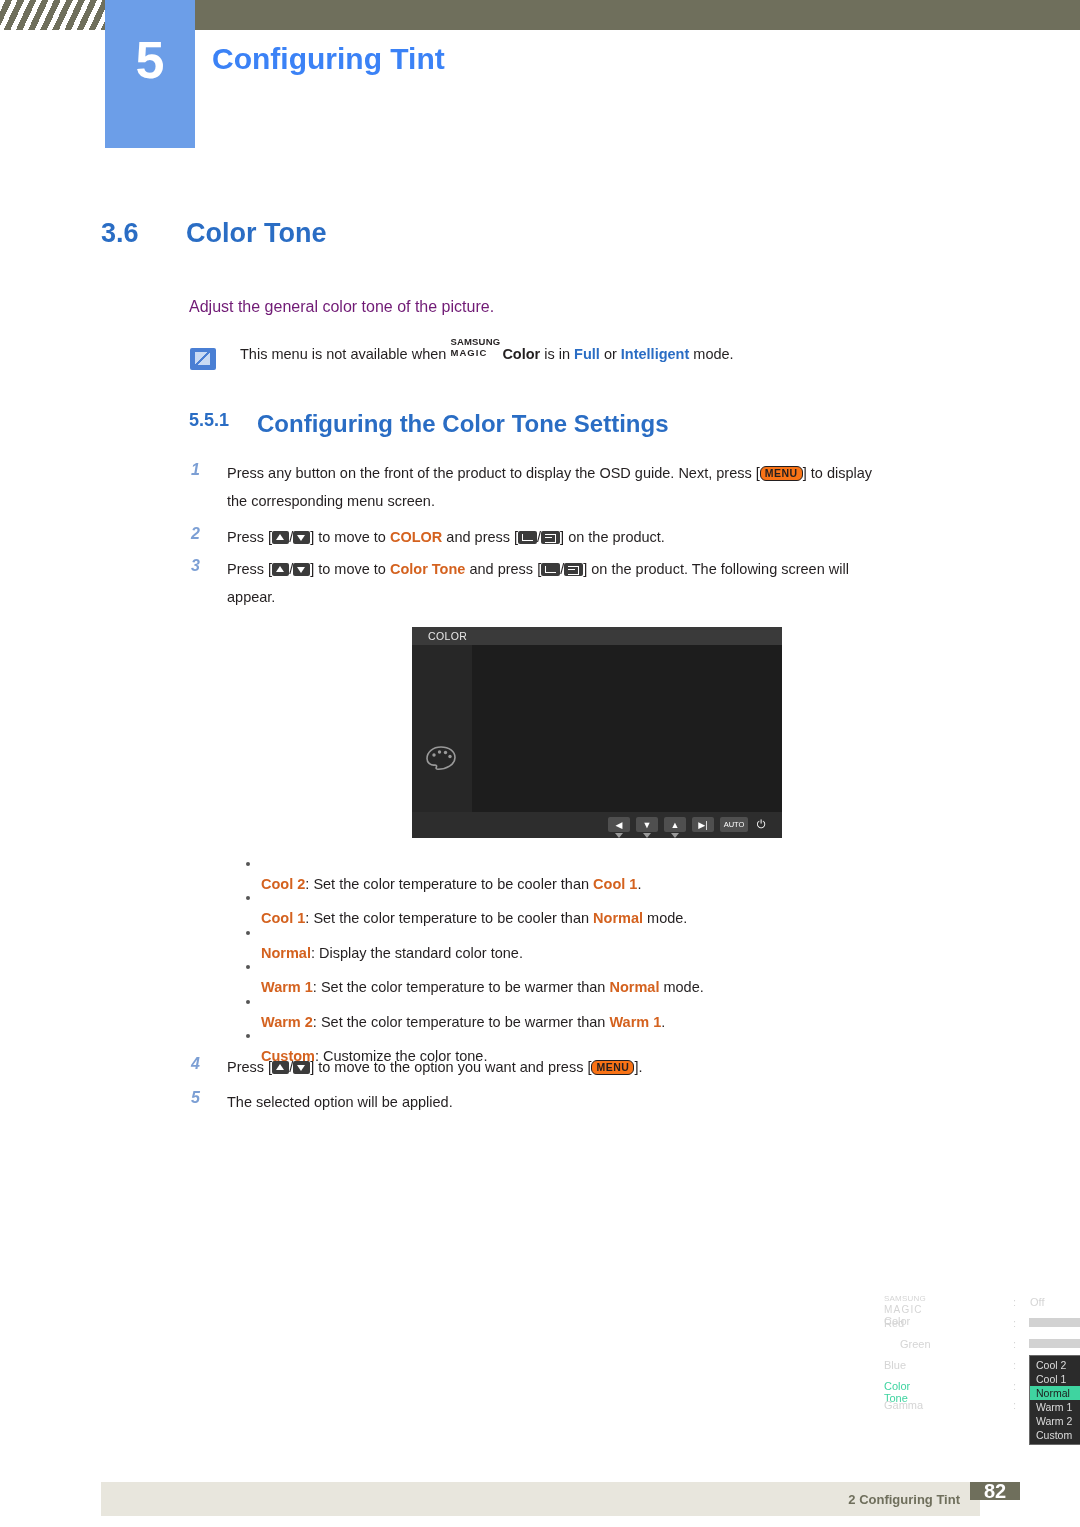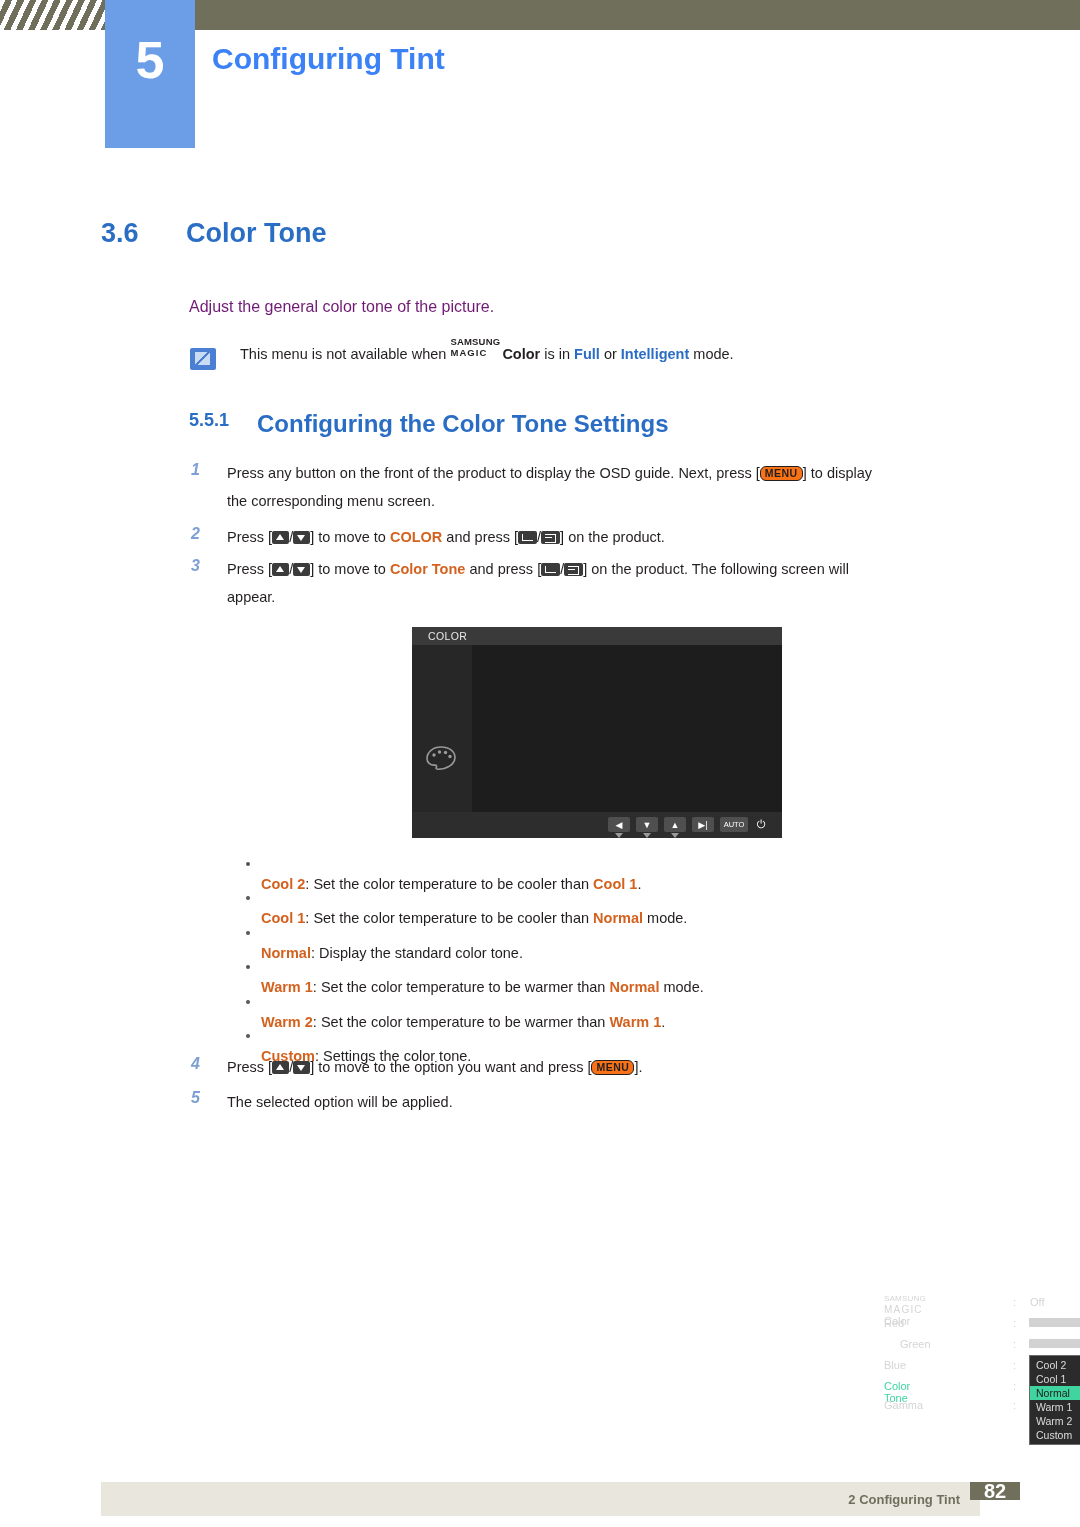--- a/index.html
+++ b/index.html
@@ -324,21 +324,21 @@
   <span class="kw-orange">Warm 1</span><span>: </span><span>Set the color temperature to be warmer than </span><span class="kw-orange">Normal</span><span> mode.</span>
 </div>
 
 <div class="bdot" style="left:246px;top:1000px;"></div>
 <div class="bullet" style="left:261px;top:988px;">
   <span class="kw-orange">Warm 2</span><span>: </span><span>Set the color temperature to be warmer than </span><span class="kw-orange">Warm 1</span><span>.</span>
 </div>
 
 <div class="bdot" style="left:246px;top:1034px;"></div>
 <div class="bullet" style="left:261px;top:1022px;">
-  <span class="kw-orange">Custom</span><span>: </span><span>Settings the color tone.</span>
+  <span class="kw-orange">Custom</span><span>: </span><span>Customize the color tone.</span>
 </div>
 
 <div class="step-num" style="left:191px;top:1055px;">4</div>
 <div class="step" style="left:227px;top:1053px;width:790px;">
   <span>Press [</span><span class="arrow-up"></span>/<span class="arrow-dn"></span><span>] to move to the option you want and press [</span><span class="keycap">MENU</span><span>].</span>
 </div>
 
 <div class="step-num" style="left:191px;top:1089px;">5</div>
 <div class="step" style="left:227px;top:1088px;width:790px;">The selected option will be applied.</div>
 

